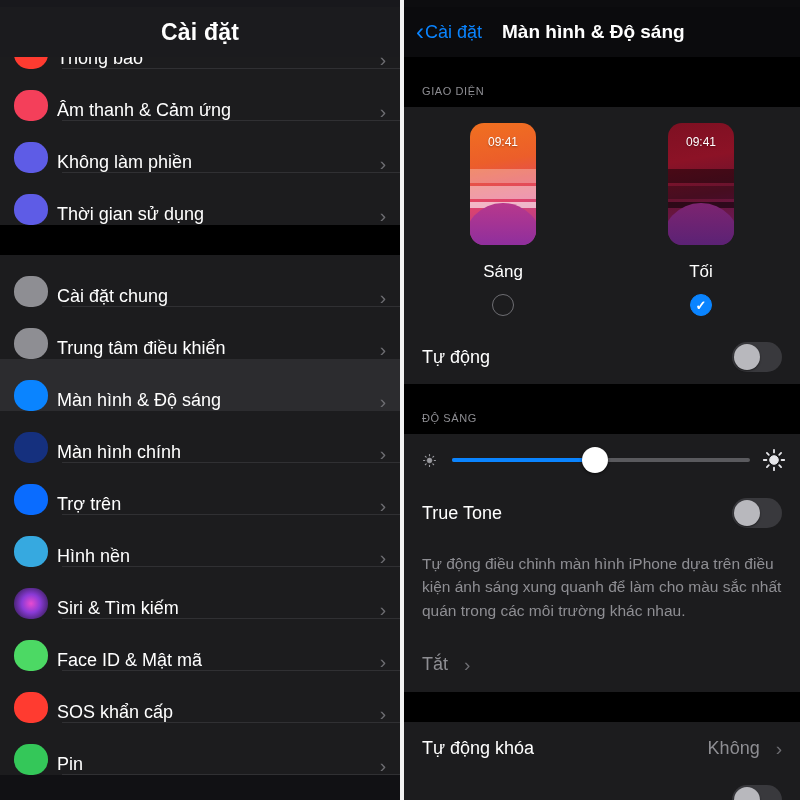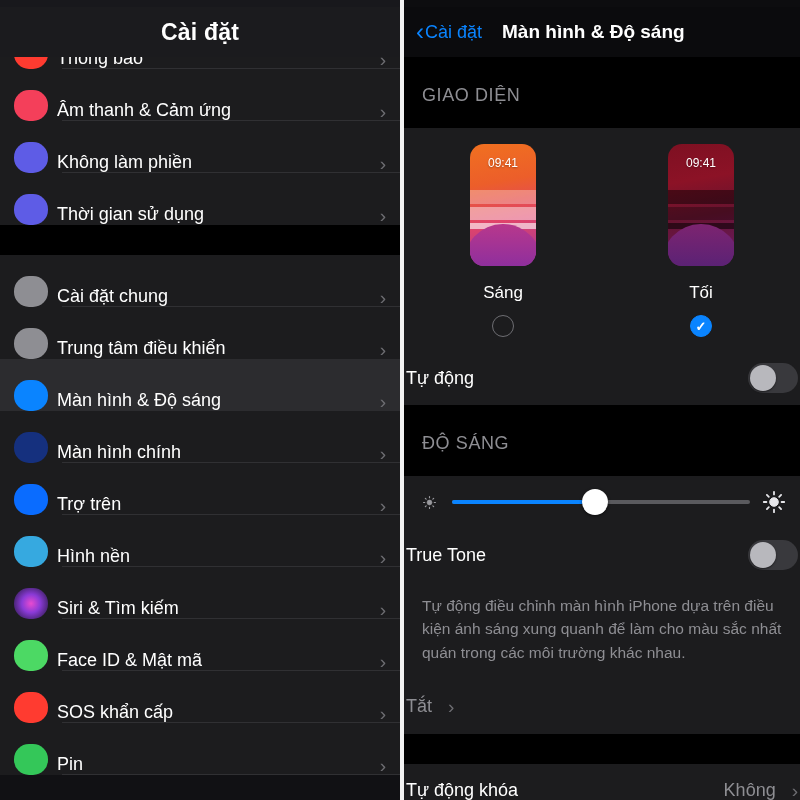--- a/index.html
+++ b/index.html
@@ -136,23 +136,23 @@
     font-size: 19px;
     font-weight: bold;
     margin-left: 20px;
   }
   .right-scroll {
     position: absolute; top: 57px; left: 0; right: 0; bottom: 0;
   }
 
   .sec-header {
     color: #8e8e93;
-    font-size: 18px;
+    font-size: 11px;
     letter-spacing: .6px;
-    padding: 28px 0 22px 18px;
+    padding: 28px 0 10px 18px;
     background: #000;
   }
   .card-gap { height: 30px; background: #000; }
 
   
   .appearance {
     background: #1c1c1e;
     padding: 16px 0 14px 0;
     display: flex;
     justify-content: space-around;
@@ -215,21 +215,21 @@
     color: #fff;
     font-size: 13px;
     font-weight: bold;
   }
   .radio .tick { line-height: 1; }
 
   .row {
     position: relative;
     display: flex; align-items: center;
     height: 54px;
-    padding: 0 2px;
+    padding: 0 18px;
     background: #1c1c1e;
   }
   .row-label { color: #fff; font-size: 18px; flex: 1 1 auto; }
   .row-value { color: #8e8e93; font-size: 18px; margin-right: 8px; }
 
   .toggle {
     width: 50px; height: 30px;
     border-radius: 15px;
     background: #39393d;
     position: relative;

